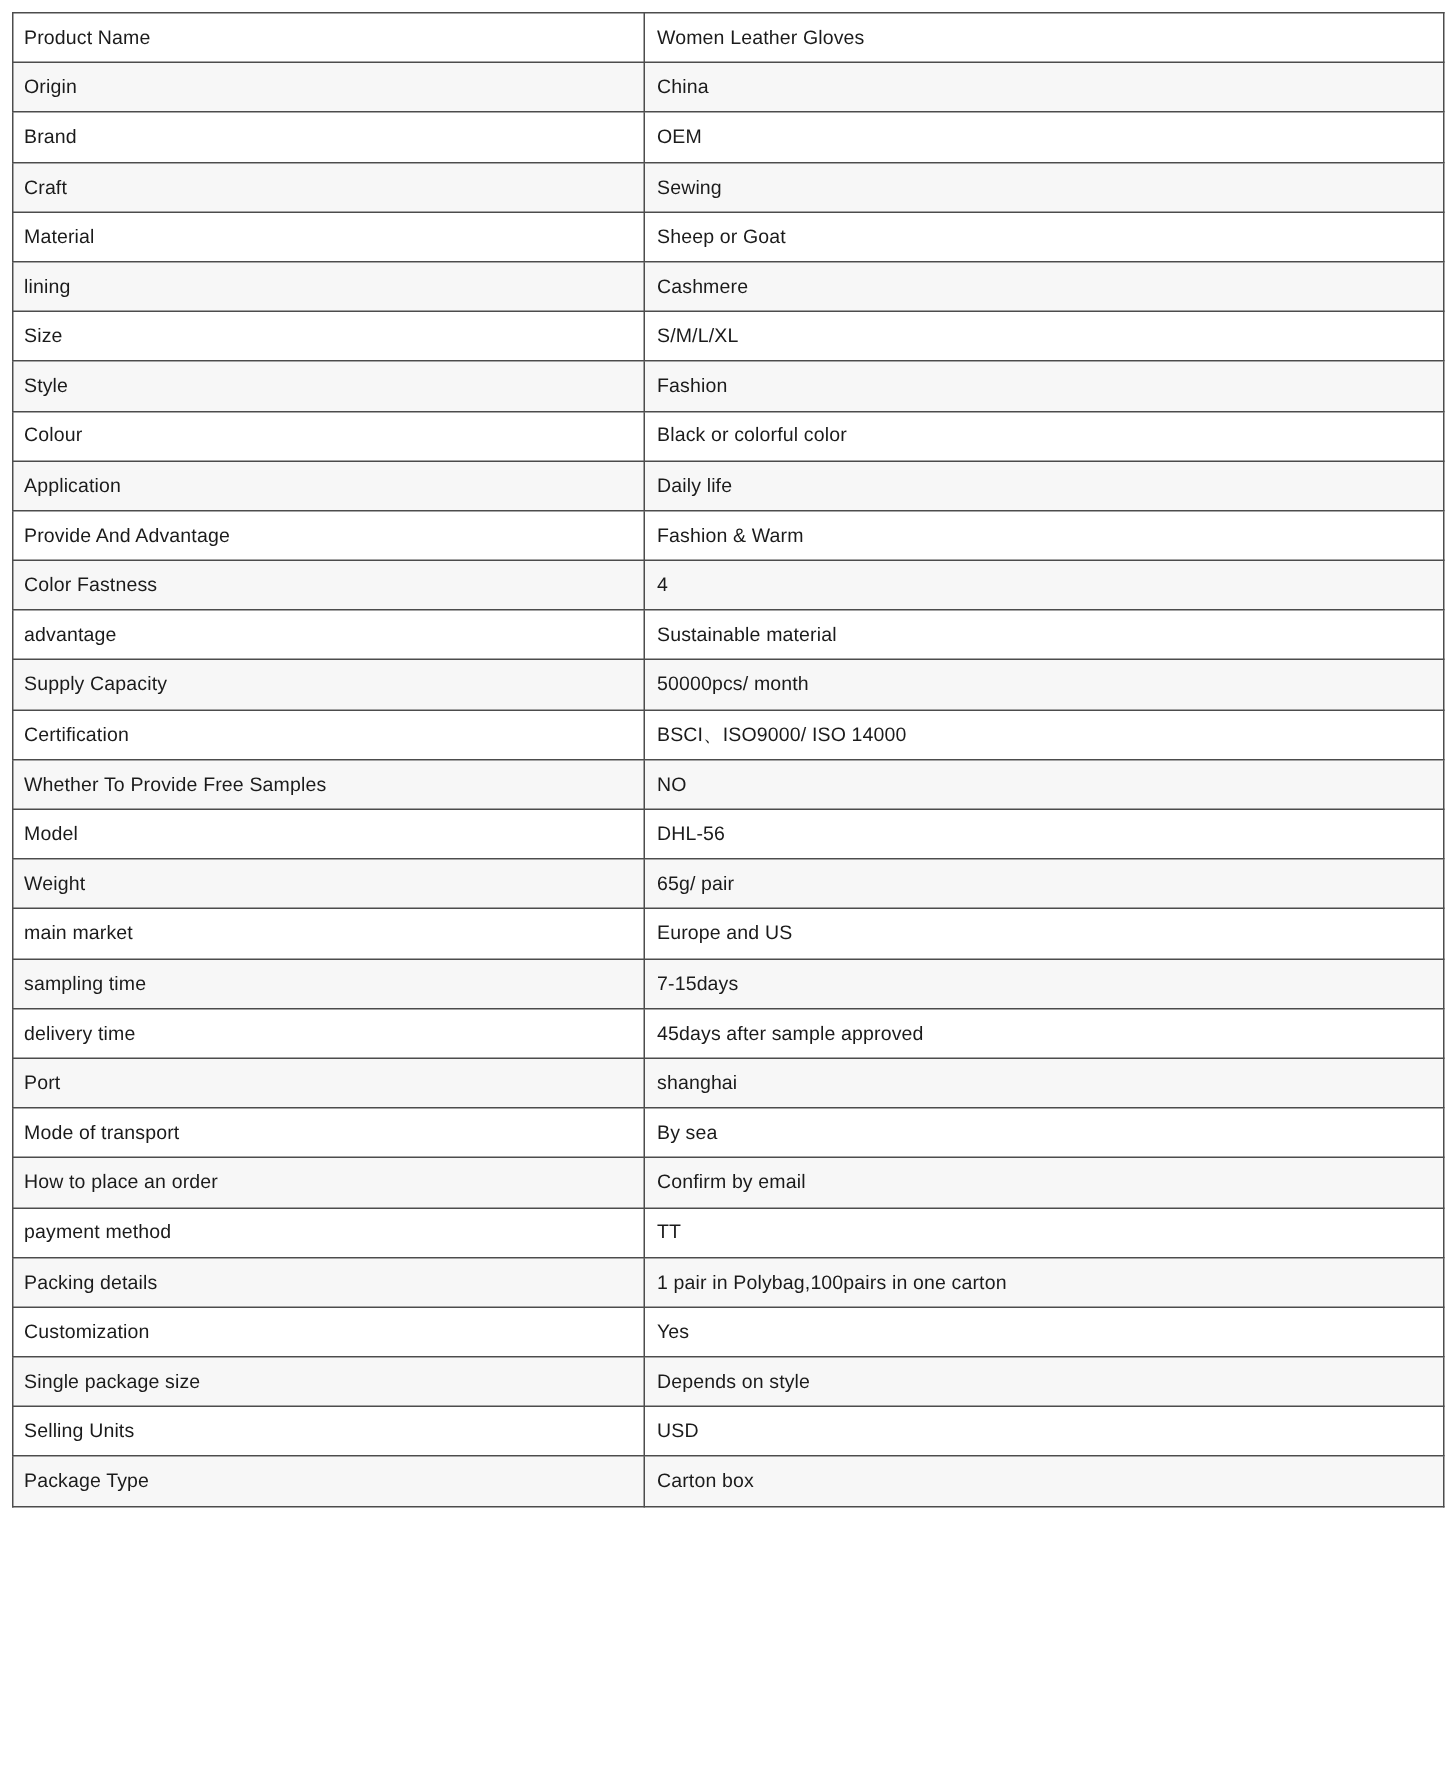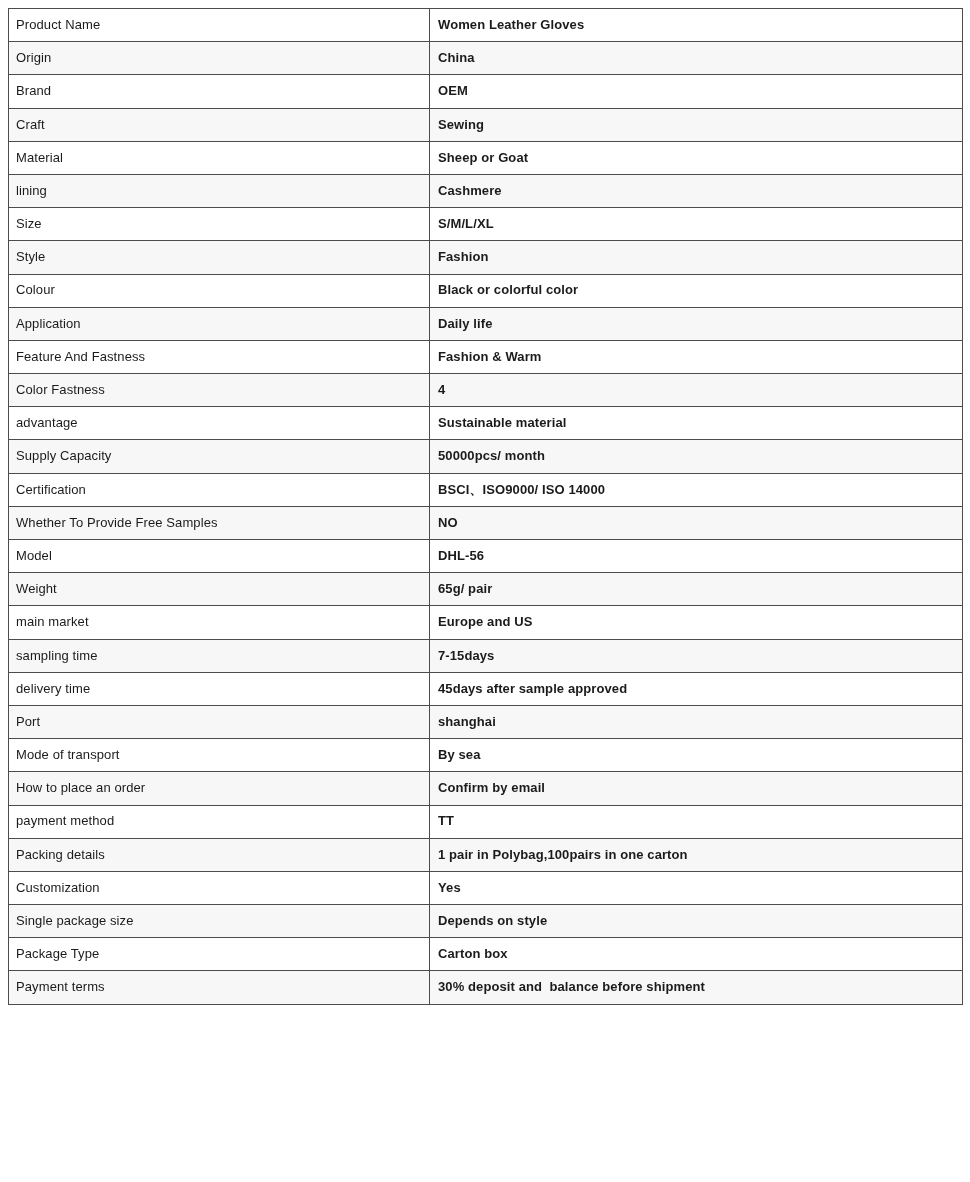--- a/index.html
+++ b/index.html
@@ -28,21 +28,21 @@
     height: 33.2px;
     padding: 0 10px 0 7px;
     font-size: 13px;
     line-height: 1.25;
     color: #1b1b1b;
     letter-spacing: 0.1px;
     vertical-align: middle;
     white-space: pre-wrap;
     overflow: hidden;
   }
-  table.spec-table td.value { padding-left: 8px; font-weight: bold; }
+  table.spec-table td.value { padding-left: 8px; }
   table.spec-table tr:nth-child(even) td { background: #f7f7f7; }
   table.spec-table tr:nth-child(odd) td { background: #ffffff; }
 </style>
 </head>
 <body>
 
 <div class="page">
   <table class="spec-table">
     <colgroup>
       <col class="c1">
@@ -83,21 +83,21 @@
         </tr>
         <tr>
           <td class="label">Colour</td>
           <td class="value">Black or colorful color</td>
         </tr>
         <tr>
           <td class="label">Application</td>
           <td class="value">Daily life</td>
         </tr>
         <tr>
-          <td class="label">Feature And Fastness</td>
+          <td class="label">Provide And Advantage</td>
           <td class="value">Fashion &amp; Warm</td>
         </tr>
         <tr>
           <td class="label">Color Fastness</td>
           <td class="value">4</td>
         </tr>
         <tr>
           <td class="label">advantage</td>
           <td class="value">Sustainable material</td>
         </tr>
@@ -155,22 +155,22 @@
         </tr>
         <tr>
           <td class="label">Customization</td>
           <td class="value">Yes</td>
         </tr>
         <tr>
           <td class="label">Single package size</td>
           <td class="value">Depends on style</td>
         </tr>
         <tr>
+          <td class="label">Selling Units</td>
+          <td class="value">USD</td>
+        </tr>
+        <tr>
           <td class="label">Package Type</td>
           <td class="value">Carton box</td>
-        </tr>
-        <tr>
-          <td class="label">Payment terms</td>
-          <td class="value">30% deposit and  balance before shipment</td>
         </tr>
       </tbody>
   </table>
 </div>
 
 </body></html>

